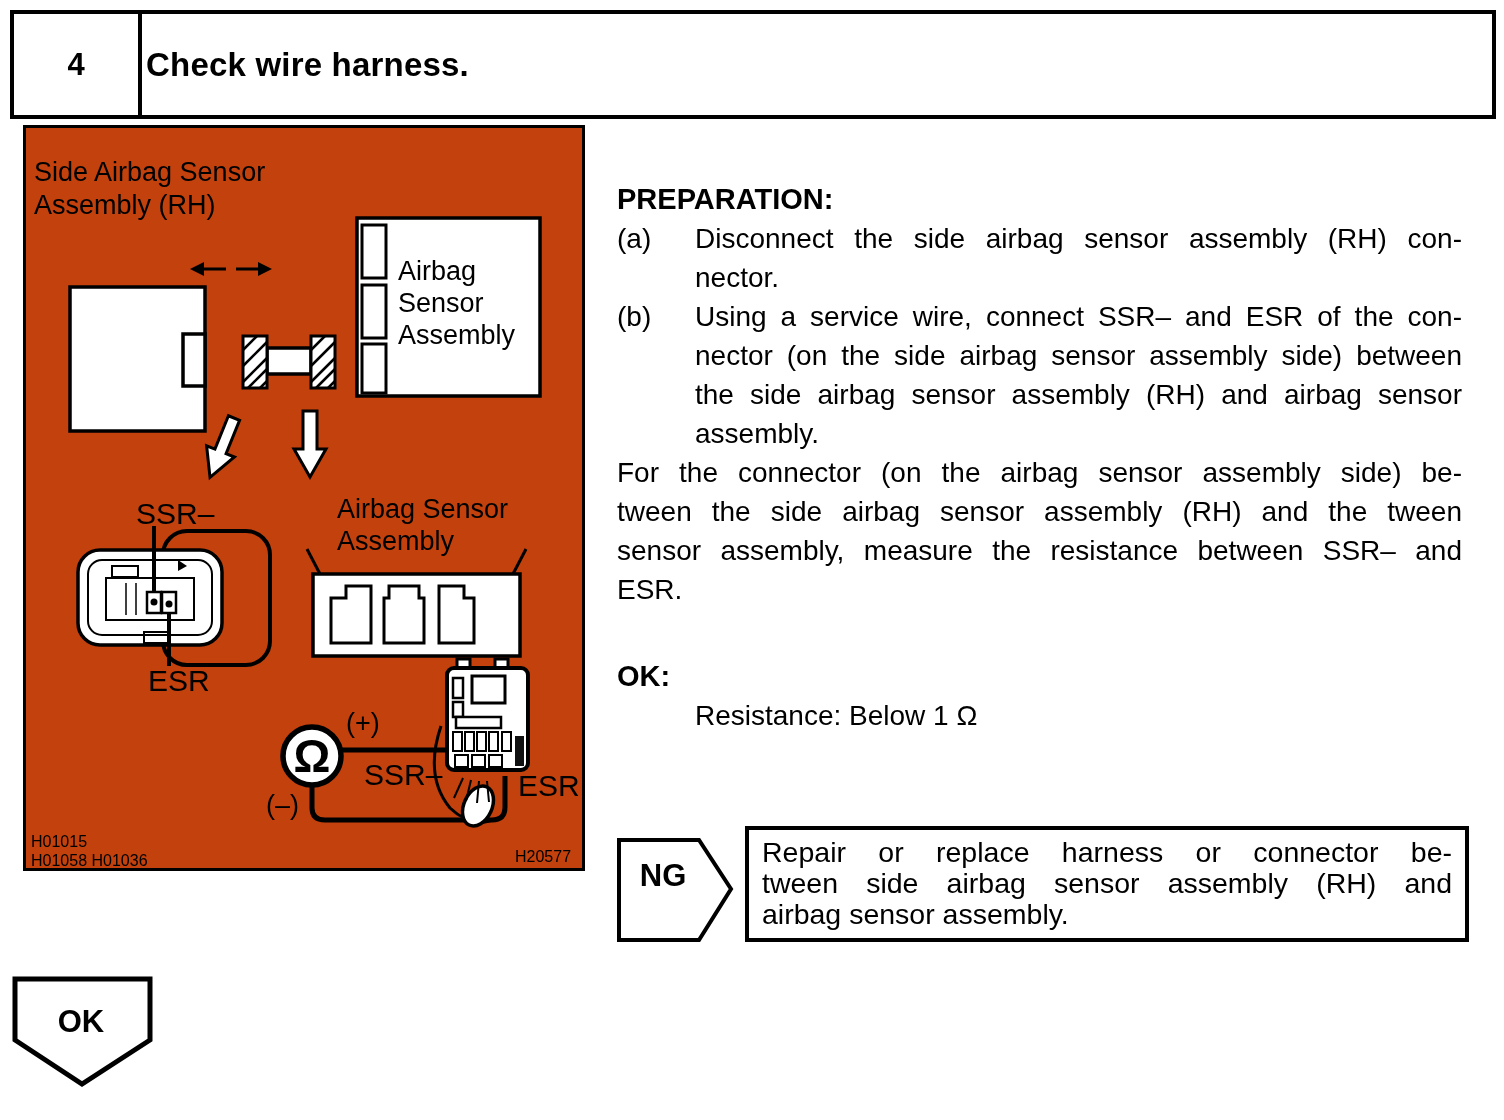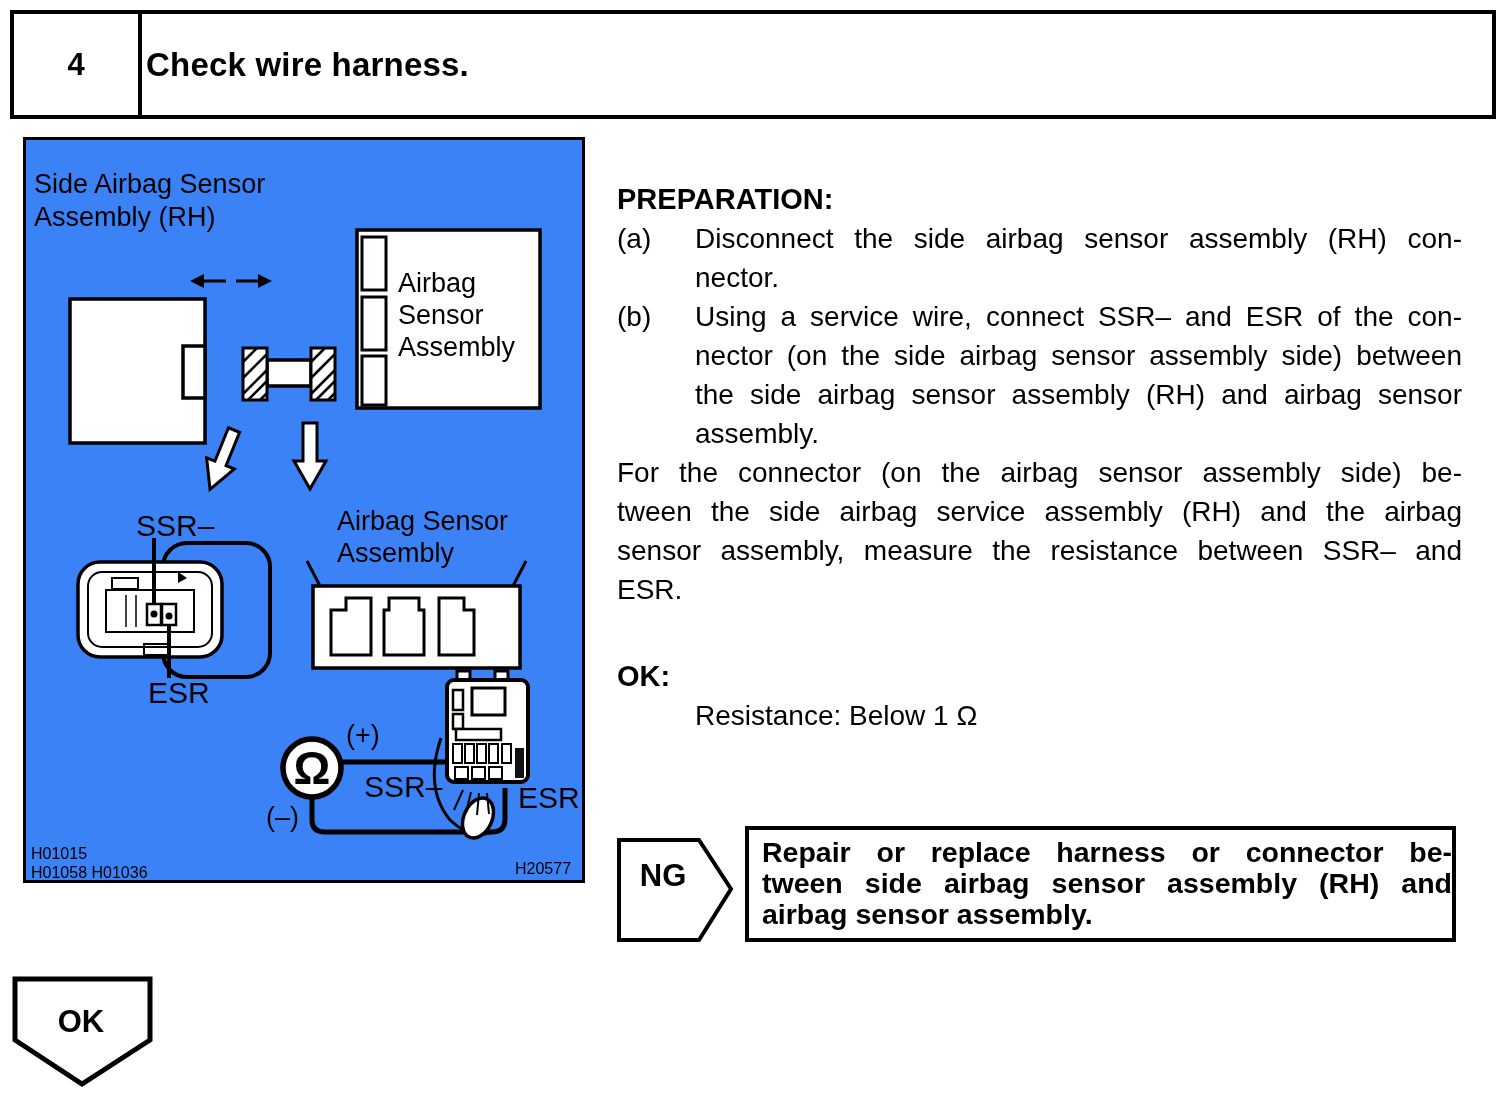--- a/index.html
+++ b/index.html
@@ -10,22 +10,22 @@
 
   
   .step-header{position:absolute;left:10px;top:10px;width:1478px;height:101px;
     border:4px solid #000;display:flex;}
   .step-num{width:124px;border-right:4px solid #000;display:flex;
     align-items:center;justify-content:center;font-size:31px;font-weight:bold;}
   .step-title{flex:1;display:flex;align-items:center;padding-left:4px;
     font-size:33px;font-weight:bold;letter-spacing:.2px;}
 
   
-  .figure{position:absolute;left:23px;top:137px;width:556px;height:740px;
-    border:3px solid #000;background:#3b82f6;}
+  .figure{position:absolute;left:23px;top:125px;width:556px;height:740px;
+    border:3px solid #000;background:#c2410c;}
   .figure svg{position:absolute;left:0;top:0;}
   .figure text{font-family:"Liberation Sans",sans-serif;fill:#000;}
   .dlab{font-size:27px;}
   .dsig{font-size:30px;}
   .dcode{font-size:16px;}
   .ohm{font-size:46px;font-weight:bold;}
 
   
   .rightcol{position:absolute;left:617px;top:132px;width:845px;
     font-size:28px;line-height:39px;}
@@ -36,21 +36,21 @@
   .itext{flex:1;}
   .justified div{text-align:justify;text-align-last:justify;}
   .justified div:last-child{text-align-last:left;}
   .spec{font-weight:normal;padding-left:78px;}
 
   
   .ng-row{position:absolute;left:617px;top:826px;display:flex;align-items:flex-end;}
   .ng-arrow{display:block;}
   .ng-arrow text{font-family:"Liberation Sans",sans-serif;font-weight:bold;font-size:31px;}
   .ng-box{margin-left:10px;width:690px;border:4px solid #000;
-    font-weight:bold;font-size:28.5px;line-height:31px;padding:7px 0 8px 13px;}
+    font-weight:normal;font-size:28.5px;line-height:31px;padding:7px 13px 8px 13px;}
 
   
   .ok-flow{position:absolute;left:12px;top:976px;}
   .ok-flow text{font-family:"Liberation Sans",sans-serif;font-weight:bold;font-size:31px;}
 </style>
 </head>
 <body>
 
 <div class="page">
 
@@ -204,21 +204,21 @@
       <div class="ilabel">(b)</div>
       <div class="itext justified">
           <div>Using a service wire, connect SSR– and ESR of the con-</div>
           <div>nector (on the side airbag sensor assembly side) between</div>
           <div>the side airbag sensor assembly (RH) and airbag sensor</div>
           <div>assembly.</div>
         </div>
     </div>
     <div class="justified">
         <div>For the connector (on the airbag sensor assembly side) be-</div>
-        <div>tween the side airbag service assembly (RH) and the airbag</div>
+        <div>tween the side airbag sensor assembly (RH) and the tween</div>
         <div>sensor assembly, measure the resistance between SSR– and</div>
         <div>ESR.</div>
       </div>
     <div class="h">OK:</div>
     <div class="spec">Resistance: Below 1 Ω</div>
   </div>
 
   <div class="ng-row">
     <svg class="ng-arrow" width="118" height="104" viewBox="0 0 118 104">
       <polygon points="2,2 82,2 114,51 82,102 2,102" fill="#fff" stroke="#000" stroke-width="4"></polygon>

